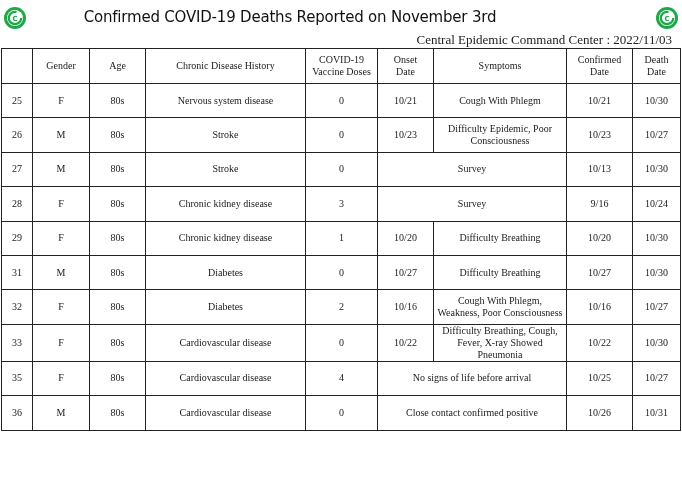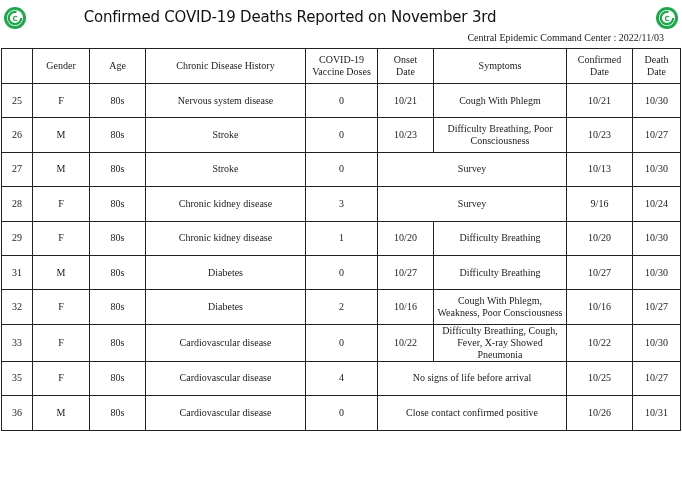--- a/index.html
+++ b/index.html
@@ -1,21 +1,21 @@
 <!DOCTYPE html>
 <html><head>
 <meta charset="utf-8">
 <style>
   html, body { margin: 0; padding: 0; background: #ffffff; }
   body { width: 682px; height: 500px; position: relative; overflow: hidden; font-family: "Liberation Serif", serif; color: #1a1a1a; }
   .logo { position: absolute; top: 6px; width: 24px; height: 24px; }
   .logo-left { left: 3px; }
   .logo-right { left: 655px; }
   .title { position: absolute; top: 8px; left: 0; width: 580px; text-align: center; font-family: "DejaVu Sans", sans-serif; font-size: 15px; color: #111; letter-spacing: -0.2px; }
-  .subtitle { position: absolute; top: 32px; right: 18px; font-size: 10px; color: #222; }
+  .subtitle { position: absolute; top: 32px; right: 10px; font-size: 13px; color: #222; }
   table.deaths { position: absolute; top: 48px; left: 1px; border-collapse: collapse; table-layout: fixed; width: 679px; }
   table.deaths th, table.deaths td { border: 1.2px solid #222; font-weight: normal; font-size: 10px; padding: 0 2px; line-height: 12px; }
   table.deaths th { height: 34px; text-align: center; vertical-align: middle; }
   table.deaths td { height: 33.4px; text-align: center; vertical-align: middle; }
   td.left { text-align: left; padding-left: 1px; }
   th.gray-left, td.gray-left { border-left-color: #777; }
   td.sym { text-align: left; padding-left: 2px; margin-left: 25px; }
 </style>
 </head>
 <body>
@@ -75,21 +75,21 @@
       <td>10/30</td>
     </tr>
 
     <tr>
       <td>26</td>
       <td>M</td>
       <td>80s</td>
       <td class="left">Stroke</td>
       <td>0</td>
       <td>10/23</td>
-      <td class="sym gray-left">Difficulty Breathing, Poor Consciousness</td>
+      <td class="sym gray-left">Difficulty Epidemic, Poor Consciousness</td>
       <td>10/23</td>
       <td>10/27</td>
     </tr>
 
     <tr>
       <td>27</td>
       <td>M</td>
       <td>80s</td>
       <td class="left">Stroke</td>
       <td>0</td>

